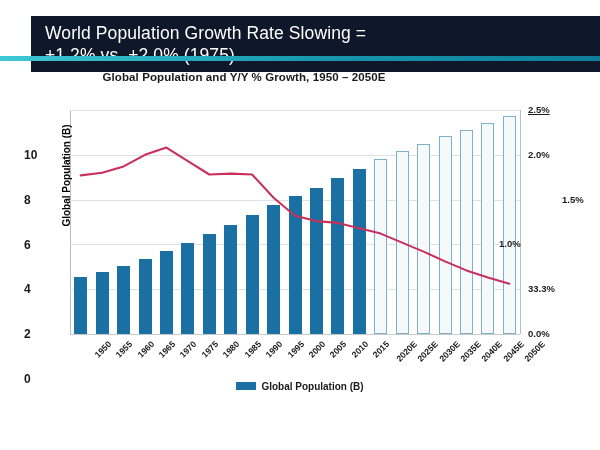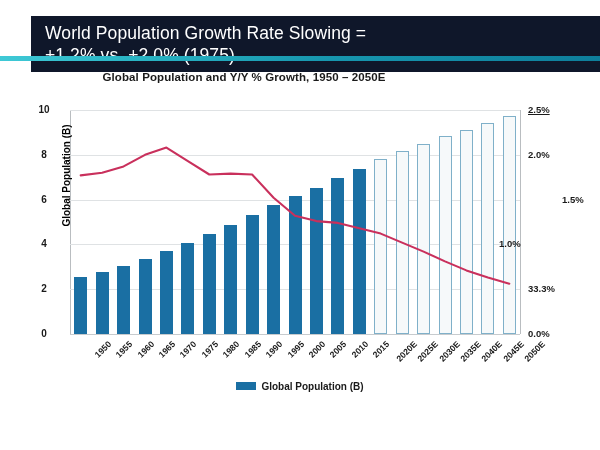--- a/index.html
+++ b/index.html
@@ -55,22 +55,22 @@
     position:absolute;left:70px;top:110px;width:1px;height:224px;
     background:#b9bdc0;
   }
   #axis-right-line{
     position:absolute;left:520px;top:110px;width:1px;height:224px;
     background:#b9bdc0;
   }
 
   
   .ylabel-left{
-    position:absolute;width:40px;text-align:center;
-    font-size:10px;font-weight:bold;color:#1a1a1a;
+    position:absolute;width:40px;text-align:left;
+    font-size:12px;font-weight:bold;color:#1a1a1a;margin-top:44px;
   }
   .ylabel-right{
     position:absolute;width:46px;text-align:left;
     font-size:9.5px;font-weight:bold;color:#1a1a1a;
   }
   #ytitle-left{
     position:absolute;
     left:-24px;top:170px;
     transform:rotate(-90deg);
     transform-origin:center center;

